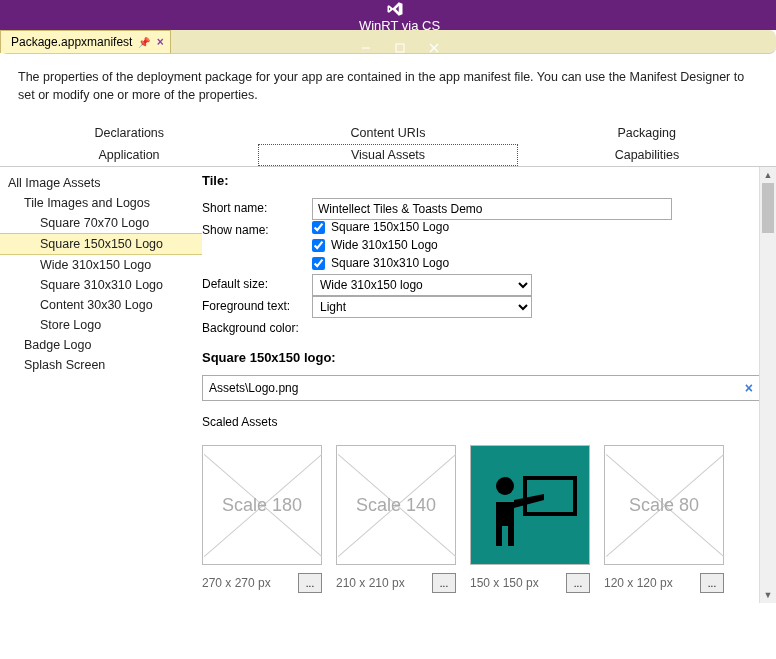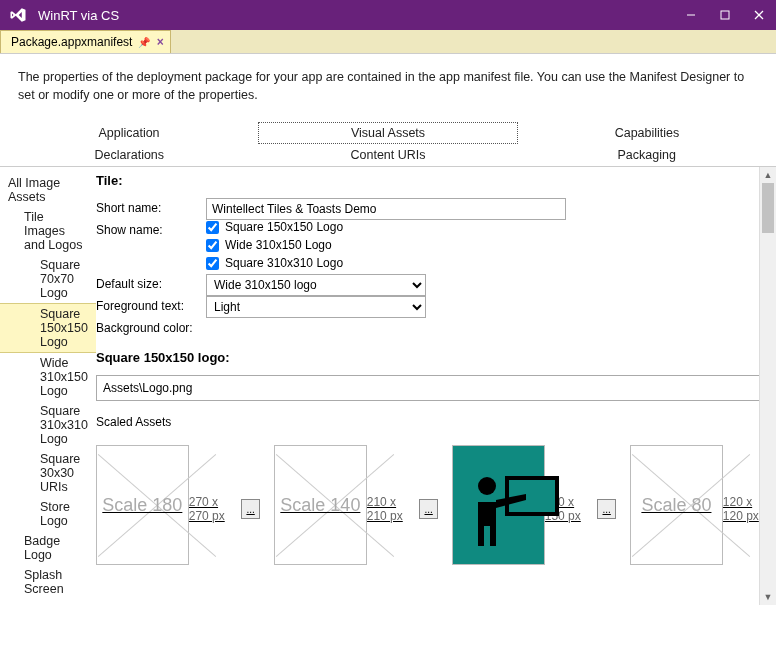--- a/index.html
+++ b/index.html
@@ -1,26 +1,26 @@
 <!DOCTYPE html>
 <html><head>
 <meta charset="utf-8">
 <style>
 * { margin: 0; padding: 0; box-sizing: border-box; }
 body { font-family: "Segoe UI", Tahoma, sans-serif; font-size: 12px; background: #fff; width: 776px; height: 659px; overflow: hidden; }
 
 
-.titlebar { background: #68217a; color: #fff; height: 30px; display: flex; align-items: center; padding: 0 0 0 8px; }
+.titlebar { background: #68217a; color: #fff; height: 30px; display: flex; align-items: center; padding: 0 0 0 23px; flex-direction: column; }
 .titlebar .vs-logo { width: 20px; height: 20px; display: flex; align-items: center; justify-content: center; margin-right: 10px; }
 .titlebar .title { flex: 1; font-size: 13px; }
 .titlebar .winbtns { display: flex; }
 .titlebar .winbtn { width: 34px; height: 30px; display: flex; align-items: center; justify-content: center; color: #fff; font-size: 11px; }
 
 
-.tabbar { background: #eee8bf; height: 24px; display: flex; align-items: stretch; border-bottom: 1px solid #ccc; }
+.tabbar { background: #eee8bf; height: 24px; display: flex; align-items: stretch; border-bottom: 1px solid #ccc; border-radius: 7px; }
 .tab { background: #fef7c3; border: 1px solid #c9b870; border-bottom: none; padding: 3px 6px 3px 10px; font-size: 12px; display: flex; align-items: center; gap: 6px; }
 .tab .pin { color: #8a7a2b; font-size: 10px; }
 .tab .close { color: #874b9e; font-size: 12px; font-weight: bold; }
 
 
 .infobar { background: #fff; padding: 14px 18px 18px 18px; font-size: 12.5px; color: #222; line-height: 1.45; }
 
 
 .maintabs { }
 .tabrow { display: flex; height: 22px; }
@@ -54,21 +54,21 @@
 .check input { width: 13px; height: 13px; }
 
 .subhead { font-weight: bold; font-size: 13px; margin: 10px 0 10px 0; }
 
 .pathbox { border: 1px solid #aaa; padding: 4px 6px; display: flex; align-items: center; margin-bottom: 14px; }
 .pathbox .pathtext { flex: 1; }
 .pathbox .clear { color: #3b7cd4; font-size: 14px; font-weight: bold; }
 
 .scaled-title { margin-bottom: 16px; }
 .assets { display: flex; gap: 14px; }
-.asset { display: flex; flex-direction: row; text-decoration: underline; }
+.asset { display: flex; flex-direction: column; }
 .asset .thumb { width: 120px; height: 120px; border: 1px solid #bbb; position: relative; display: flex; align-items: center; justify-content: center; }
 .asset .thumb.empty::before, .asset .thumb.empty::after { content: ""; position: absolute; left: 0; right: 0; top: 50%; border-top: 1px solid #ccc; }
 .asset .thumb.empty::before { transform: rotate(41deg); transform-origin: center; width: 156px; left: -18px; }
 .asset .thumb.empty::after { transform: rotate(-41deg); transform-origin: center; width: 156px; left: -18px; }
 .asset .scale-label { color: #aaa; font-size: 18px; position: relative; z-index: 1; background: transparent; }
 .asset .teal { background: #0f8a80; width: 100%; height: 100%; position: relative; }
 .asset .bottom { display: flex; align-items: center; justify-content: space-between; margin-top: 8px; }
 .asset .dim { color: #666; }
 .asset .browse { width: 24px; height: 20px; border: 1px solid #888; background: #eee; display: flex; align-items: center; justify-content: center; font-size: 10px; }
 
@@ -109,41 +109,41 @@
     <span>Package.appxmanifest</span>
     <span class="pin">📌</span>
     <span class="close">×</span>
   </div>
 </div>
 
 <div class="infobar">The properties of the deployment package for your app are contained in the app manifest file. You can use the Manifest Designer to set or modify one or more of the properties.</div>
 
 <div class="maintabs">
   <div class="tabrow">
+    <div>Declarations</div>
+    <div>Content URIs</div>
+    <div>Packaging</div>
+  </div>
+  <div class="tabrow">
     <div>Application</div>
     <div class="selected">Visual Assets</div>
     <div>Capabilities</div>
-  </div>
-  <div class="tabrow">
-    <div>Declarations</div>
-    <div>Content URIs</div>
-    <div>Packaging</div>
   </div>
 </div>
 
 <div class="content">
 
   <div class="sidebar">
     <div class="side-item top">All Image Assets</div>
     <div class="side-item l1">Tile Images and Logos</div>
     <div class="side-item l2">Square 70x70 Logo</div>
     <div class="side-item l2 sel">Square 150x150 Logo</div>
     <div class="side-item l2">Wide 310x150 Logo</div>
     <div class="side-item l2">Square 310x310 Logo</div>
-    <div class="side-item l2">Square 30x30 URIs</div>
+    <div class="side-item l2">Content 30x30 Logo</div>
     <div class="side-item l2">Store Logo</div>
     <div class="side-item l1">Badge Logo</div>
     <div class="side-item l1">Splash Screen</div>
   </div>
 
   <div class="form">
     <div class="section-title">Tile:</div>
 
     <div class="row">
       <div class="lbl">Short name:</div>

